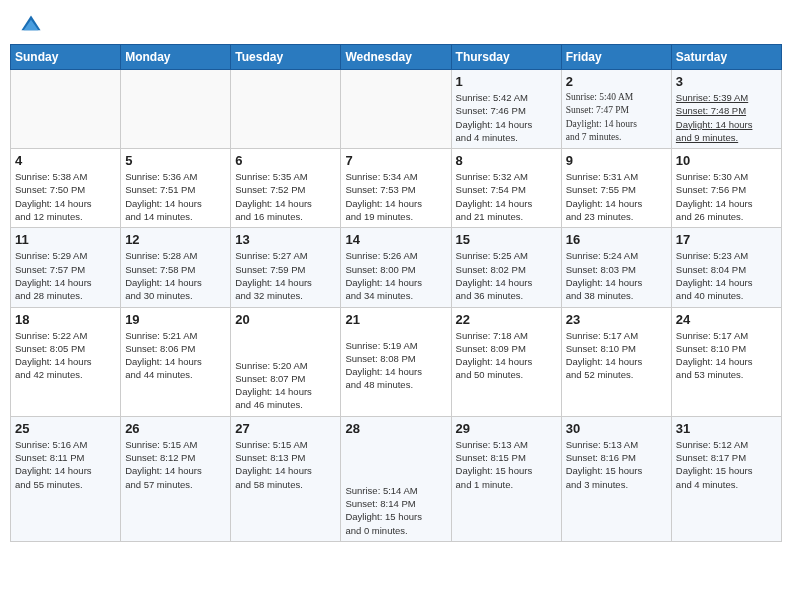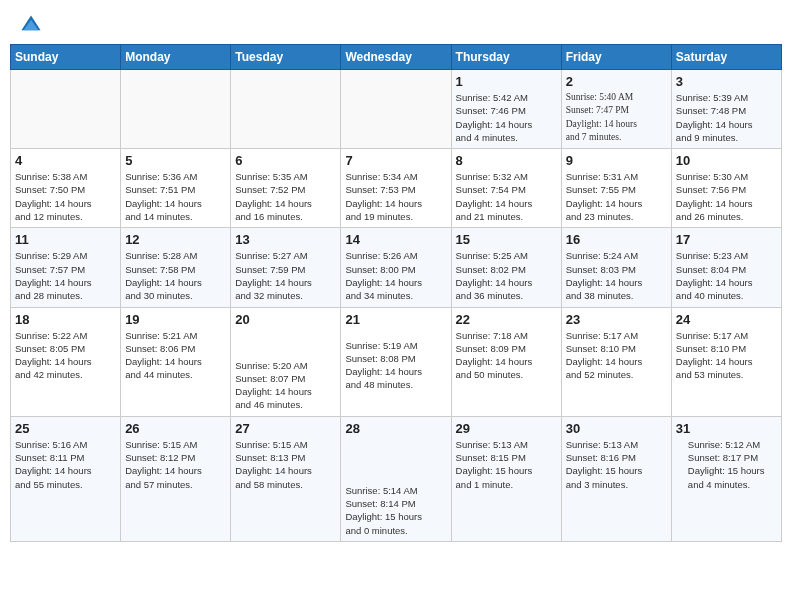--- a/index.html
+++ b/index.html
@@ -137,21 +137,21 @@
         </td>
         <td>
           <div class="day-num">2</div>
           <div class="day-info" style="white-space: pre-line; font-family: Liberation Serif, serif;">Sunrise: 5:40 AM
 Sunset: 7:47 PM
 Daylight: 14 hours
 and 7 minutes.</div>
         </td>
         <td>
           <div class="day-num">3</div>
-          <div class="day-info" style="white-space: pre-line;">Sunrise: 5:39 AM
+          <div class="day-info" style="white-space: pre-line; text-decoration: underline;">Sunrise: 5:39 AM
 Sunset: 7:48 PM
 Daylight: 14 hours
 and 9 minutes.</div>
         </td>
       </tr>
       <tr>
         <td>
           <div class="day-num">4</div>
           <div class="day-info" style="white-space: pre-line;">Sunrise: 5:38 AM
 Sunset: 7:50 PM
@@ -341,20 +341,20 @@
         </td>
         <td>
           <div class="day-num">30</div>
           <div class="day-info" style="white-space: pre-line;">Sunrise: 5:13 AM
 Sunset: 8:16 PM
 Daylight: 15 hours
 and 3 minutes.</div>
         </td>
         <td>
           <div class="day-num">31</div>
-          <div class="day-info" style="white-space: pre-line; margin-left: 12px;">Sunrise: 5:12 AM
+          <div class="day-info" style="white-space: pre-line;">Sunrise: 5:12 AM
 Sunset: 8:17 PM
 Daylight: 15 hours
 and 4 minutes.</div>
         </td>
       </tr>
     </tbody>
 </table>
 
 </body></html>

